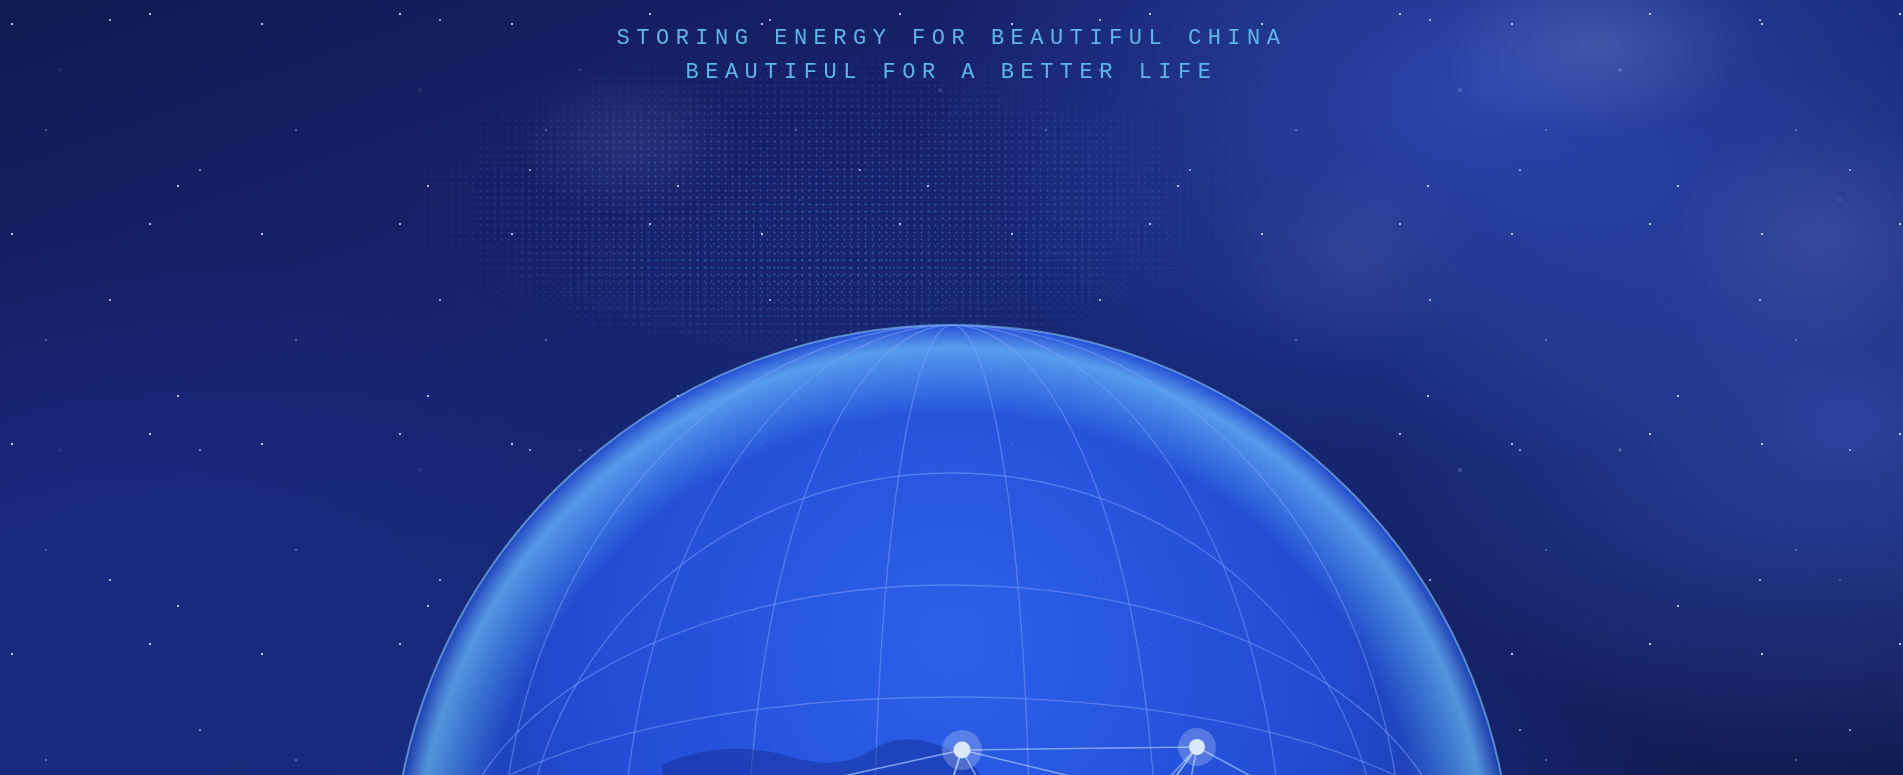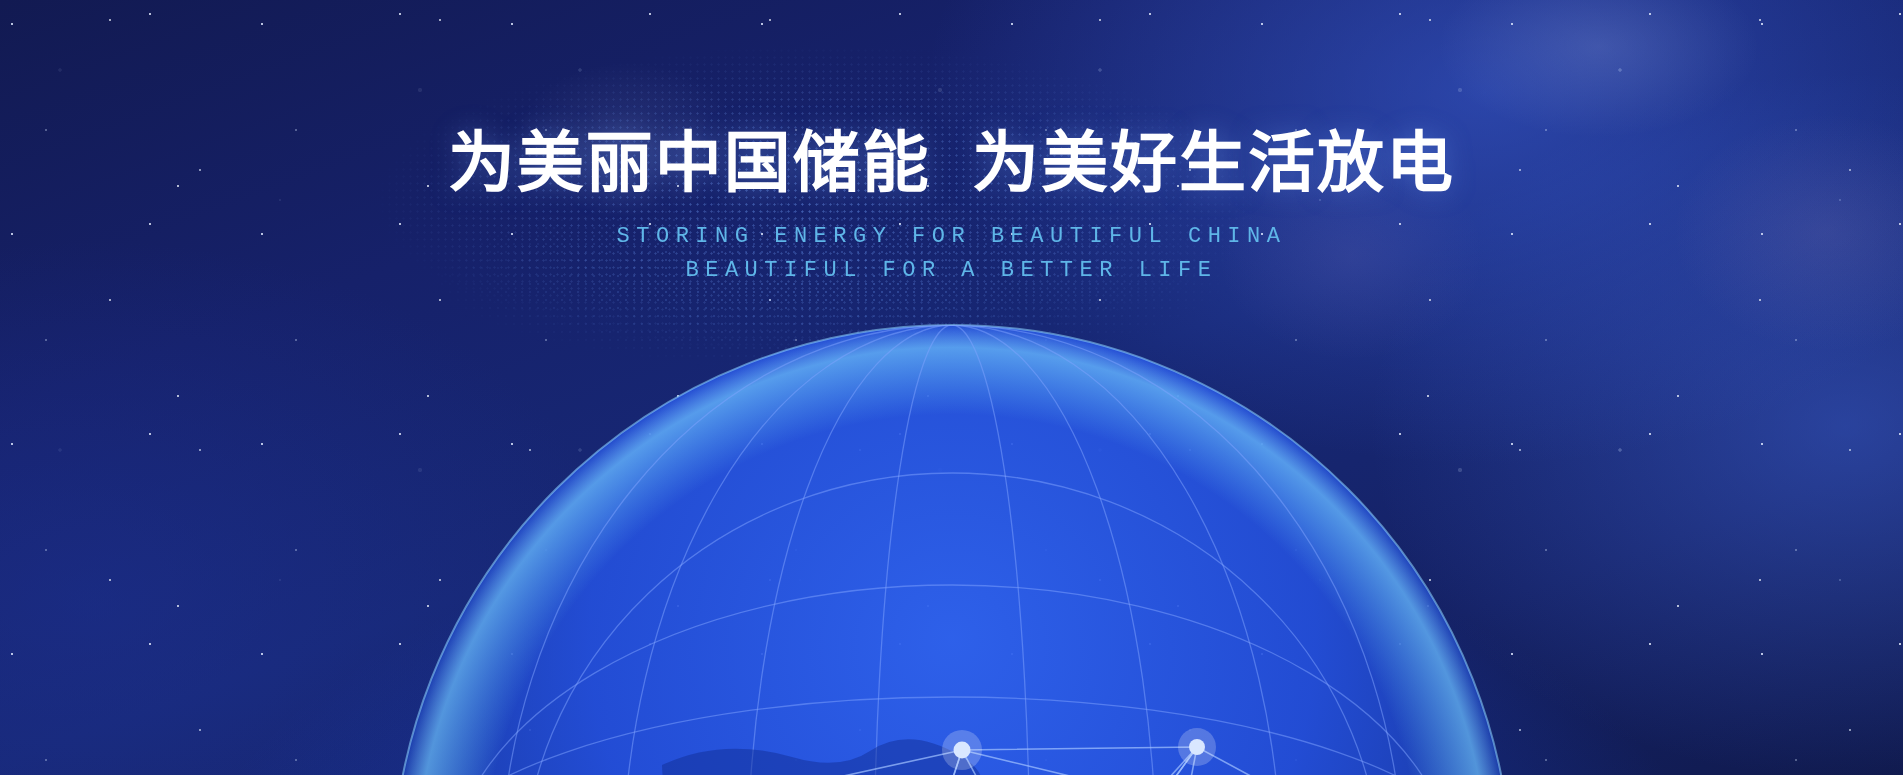--- a/index.html
+++ b/index.html
@@ -270,21 +270,20 @@
           <circle cx="700" cy="640" r="16"></circle>
           <circle cx="430" cy="900" r="16"></circle>
           <circle cx="760" cy="840" r="17"></circle>
         </g>
       </g>
     </svg>
   </div>
 
   <div class="content">
 
-    <h1 class="headline">为美丽中国储能  为美好生活放电</h1>
 
     <p class="sub-en">
       <span class="ln">STORING ENERGY FOR BEAUTIFUL CHINA</span>
       <span class="ln">BEAUTIFUL FOR A BETTER LIFE</span>
     </p>
 
 
   </div>
 </div>
 

